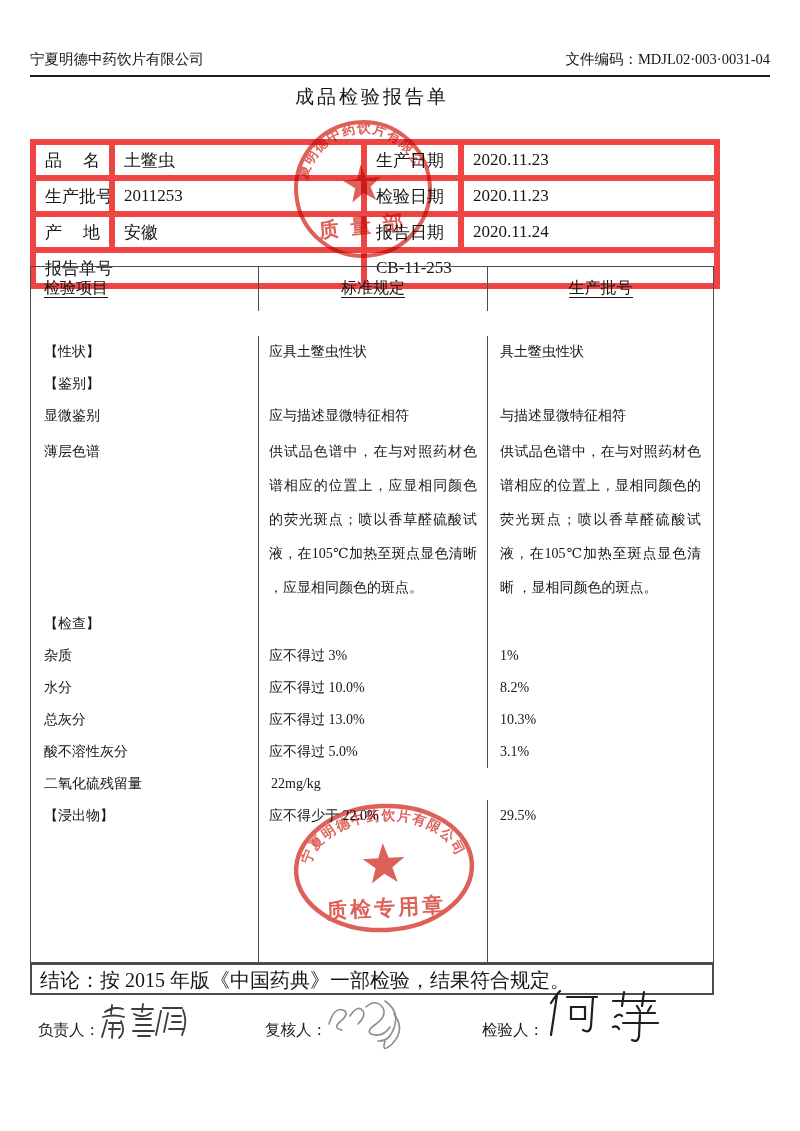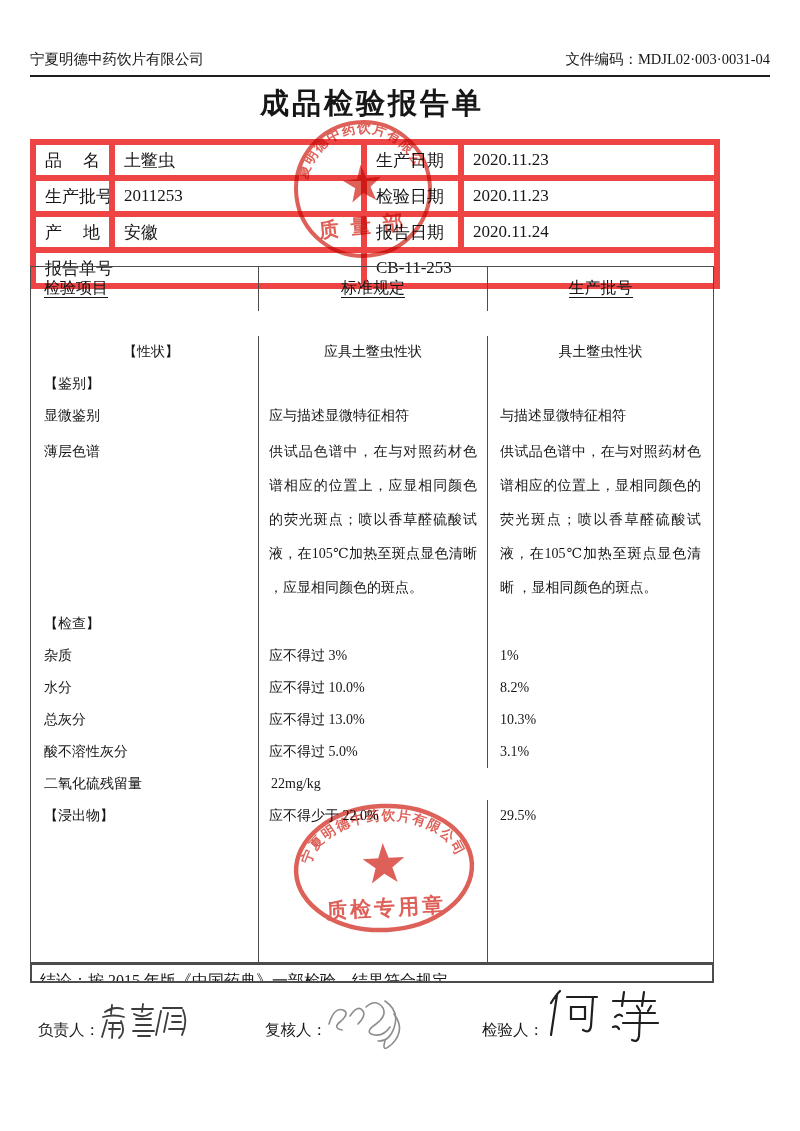--- a/index.html
+++ b/index.html
@@ -10,21 +10,21 @@
   }
   
   .doc-header{
     position:absolute;left:30px;top:50px;width:740px;
     display:flex;justify-content:space-between;align-items:flex-end;
     padding-bottom:6px;border-bottom:2px solid #1d1d1d;font-size:14.5px;
   }
   
   .doc-title{
     position:absolute;left:30px;top:84px;width:684px;text-align:center;
-    font-size:29px;font-weight:bold;letter-spacing:3px;
+    font-size:19px;font-weight:normal;letter-spacing:3px;
   }
   
   table.info{
     position:absolute;left:30px;top:139px;width:684px;
     border-collapse:collapse;table-layout:fixed;font-size:17px;
   }
   table.info td{
     border:6px solid #ef4444;height:30px;padding:0 9px;
     white-space:nowrap;overflow:hidden;
   }
@@ -35,32 +35,32 @@
     border:1.5px solid #4c4c4c;box-sizing:border-box;
     display:flex;flex-direction:column;font-size:14px;
   }
   .mhead{display:flex;height:44px;font-size:16px;}
   .mhead>div{box-sizing:border-box;padding-top:11px;}
   .mhead .h1{width:227px;padding-left:13px;}
   .mhead .h2{width:229px;text-align:center;border-left:1px solid #4c4c4c;}
   .mhead .h3{flex:1;text-align:center;border-left:1px solid #4c4c4c;}
   .mhead span{border-bottom:1px solid #161616;padding-bottom:1px;}
   .mrow{display:flex;align-items:stretch;}
-  .mrow.first{margin-top:25px;text-align:center;}
+  .mrow.first{margin-top:25px;}
   .mrow .c1{width:227px;box-sizing:border-box;padding-left:13px;line-height:32px;}
   .mrow .c2{width:229px;box-sizing:border-box;padding:0 10px;border-left:1px solid #4c4c4c;line-height:32px;}
   .mrow .c3{flex:1;box-sizing:border-box;padding:0 12px;border-left:1px solid #4c4c4c;line-height:32px;}
   .mrow.tall .c2,.mrow.tall .c3{line-height:34px;text-align:justify;padding-top:3px;padding-bottom:3px;}
   .mrow.tall .c1{line-height:34px;padding-top:3px;}
   .mrow.fill{flex:1;}
   
   .concl{
-    position:absolute;left:30px;top:963px;width:684px;height:20px;
+    position:absolute;left:30px;top:963px;width:684px;height:32px;
     border:2px solid #4c4c4c;box-sizing:border-box;
-    font-size:16px;line-height:31px;padding-left:8px;white-space:nowrap;overflow:hidden;
+    font-size:20px;line-height:31px;padding-left:8px;white-space:nowrap;overflow:hidden;
   }
   
   .sig{position:absolute;left:30px;top:998px;width:740px;height:66px;font-size:15.5px;font-family:Liberation Serif, serif;}
   .sig .lbl{position:absolute;top:22px;white-space:nowrap;}
   .sig .l1{left:8px;} .sig .l2{left:235px;} .sig .l3{left:452px;}
   .sig svg{position:absolute;}
   .sig .s1{left:68px;top:2px;}
   .sig .s2{left:292px;top:-6px;}
   .sig .s3{left:512px;top:-12px;}
   

